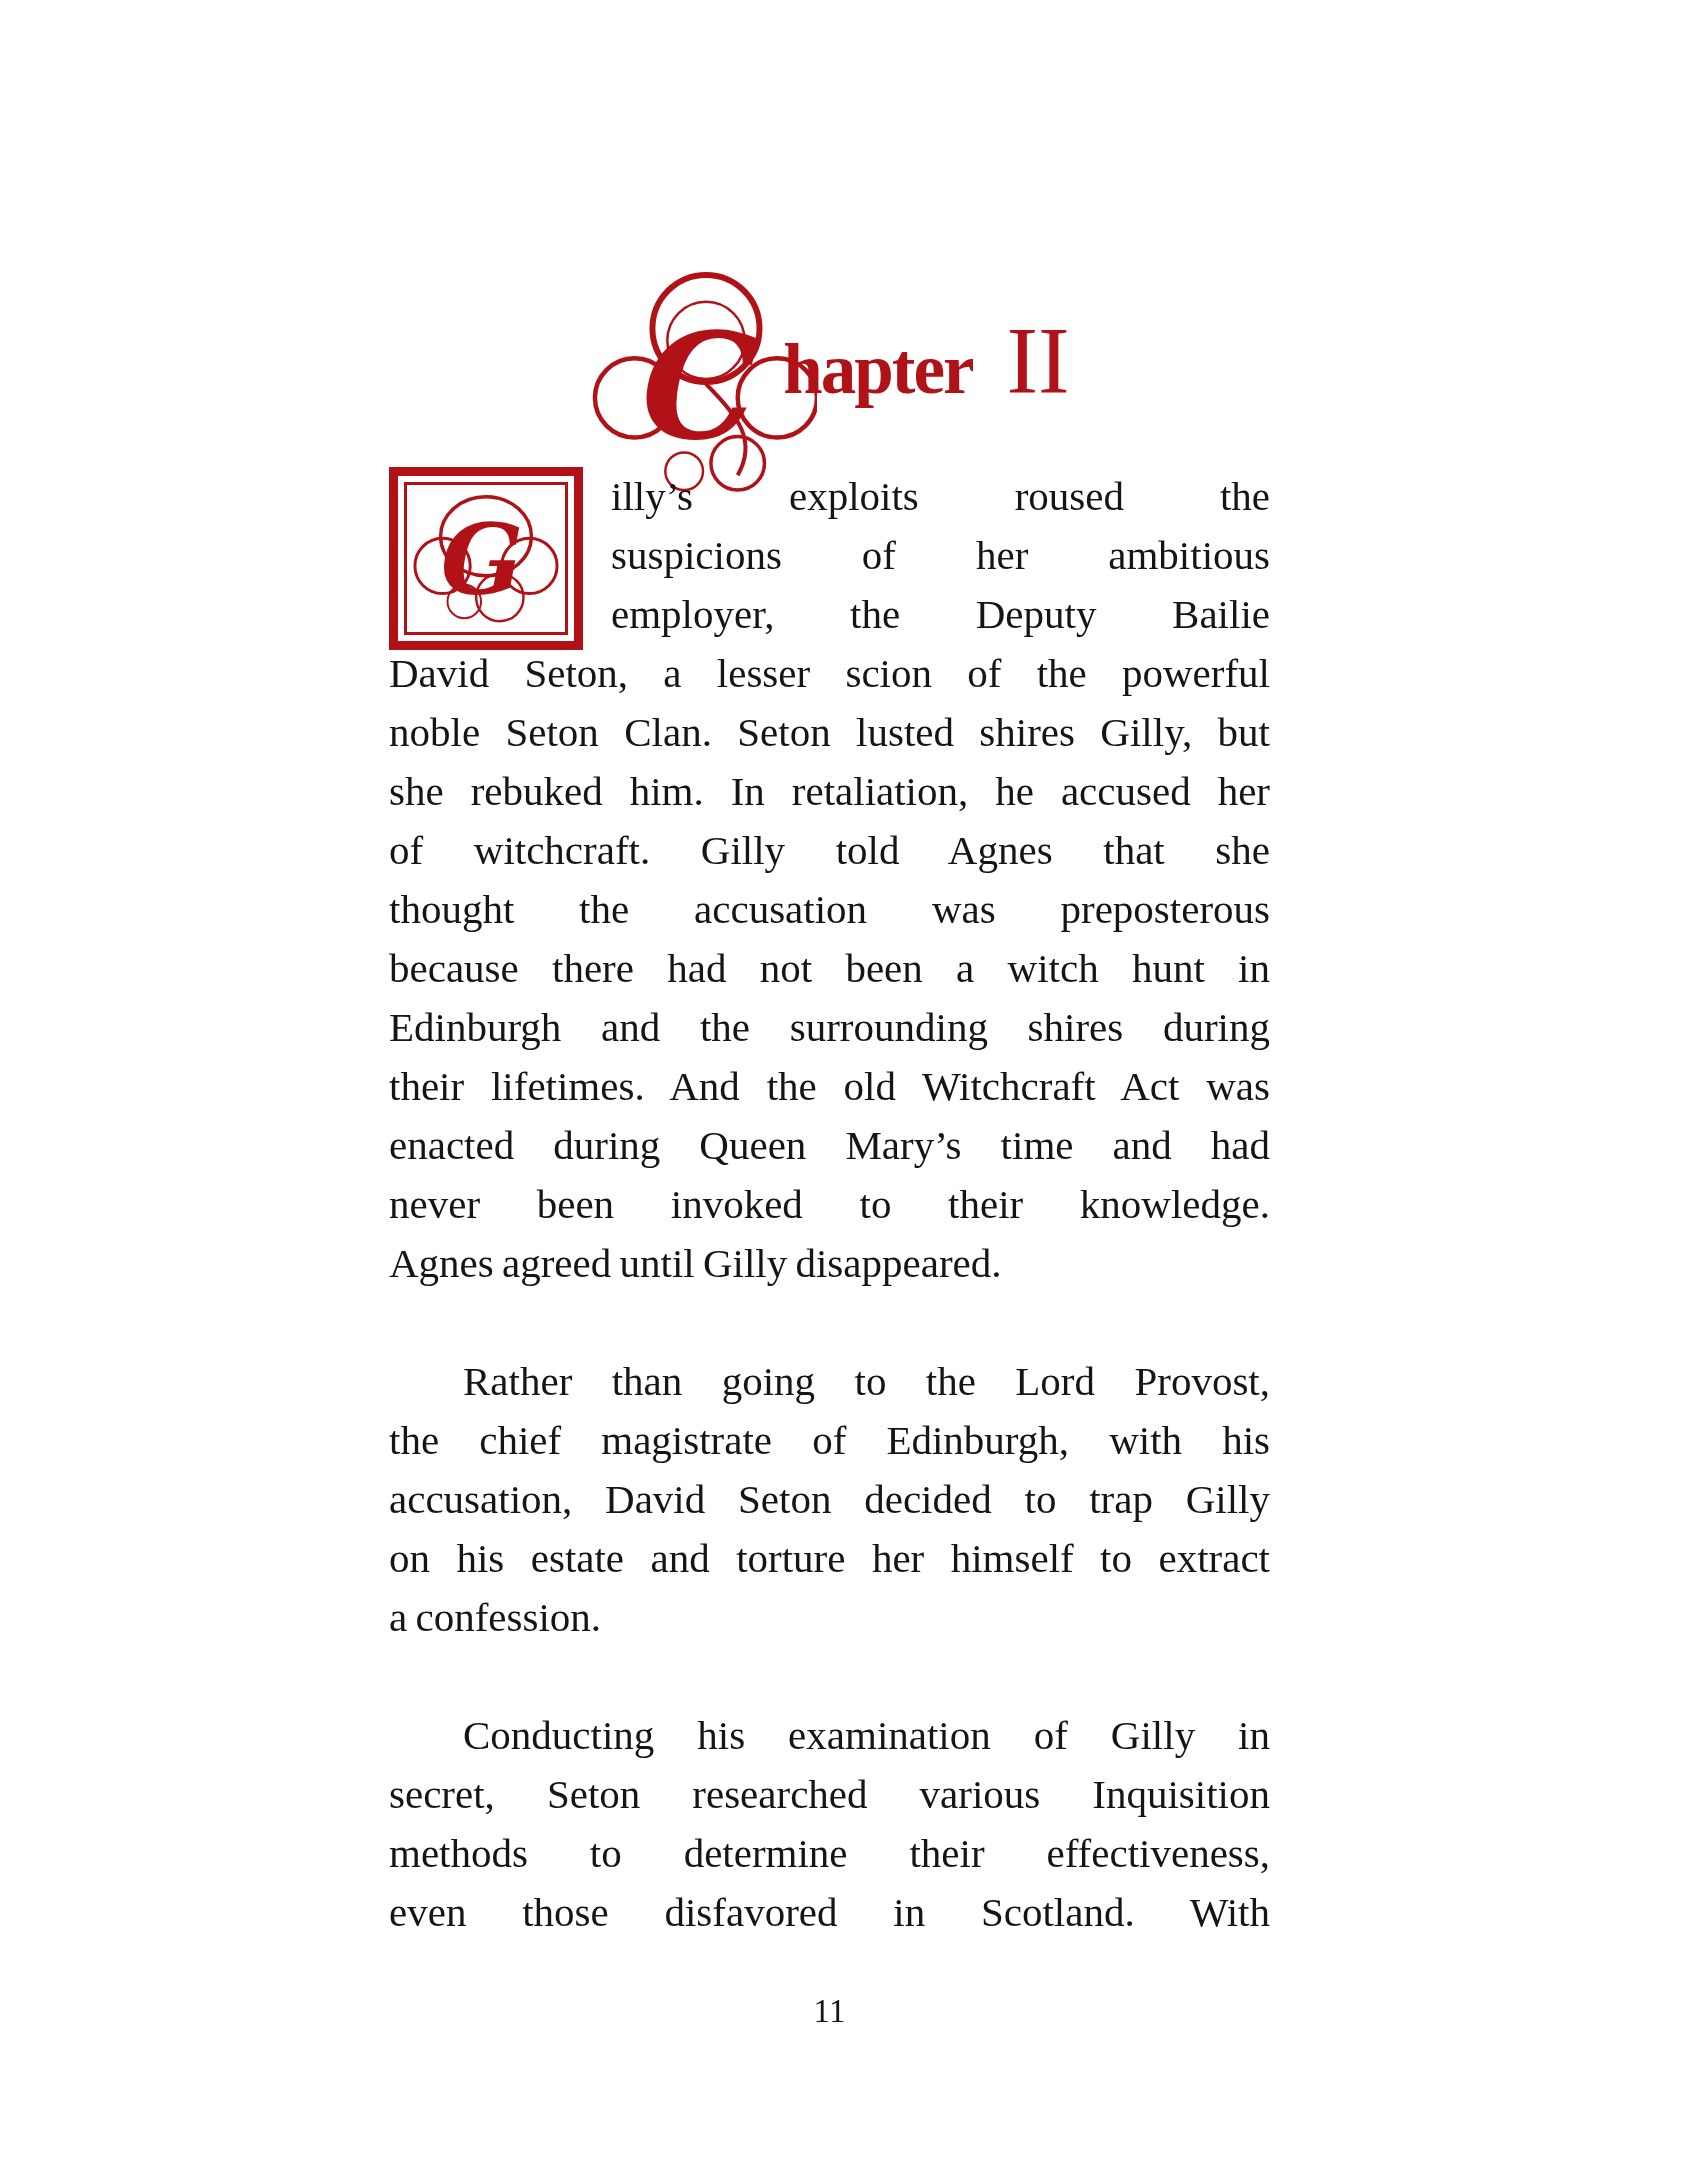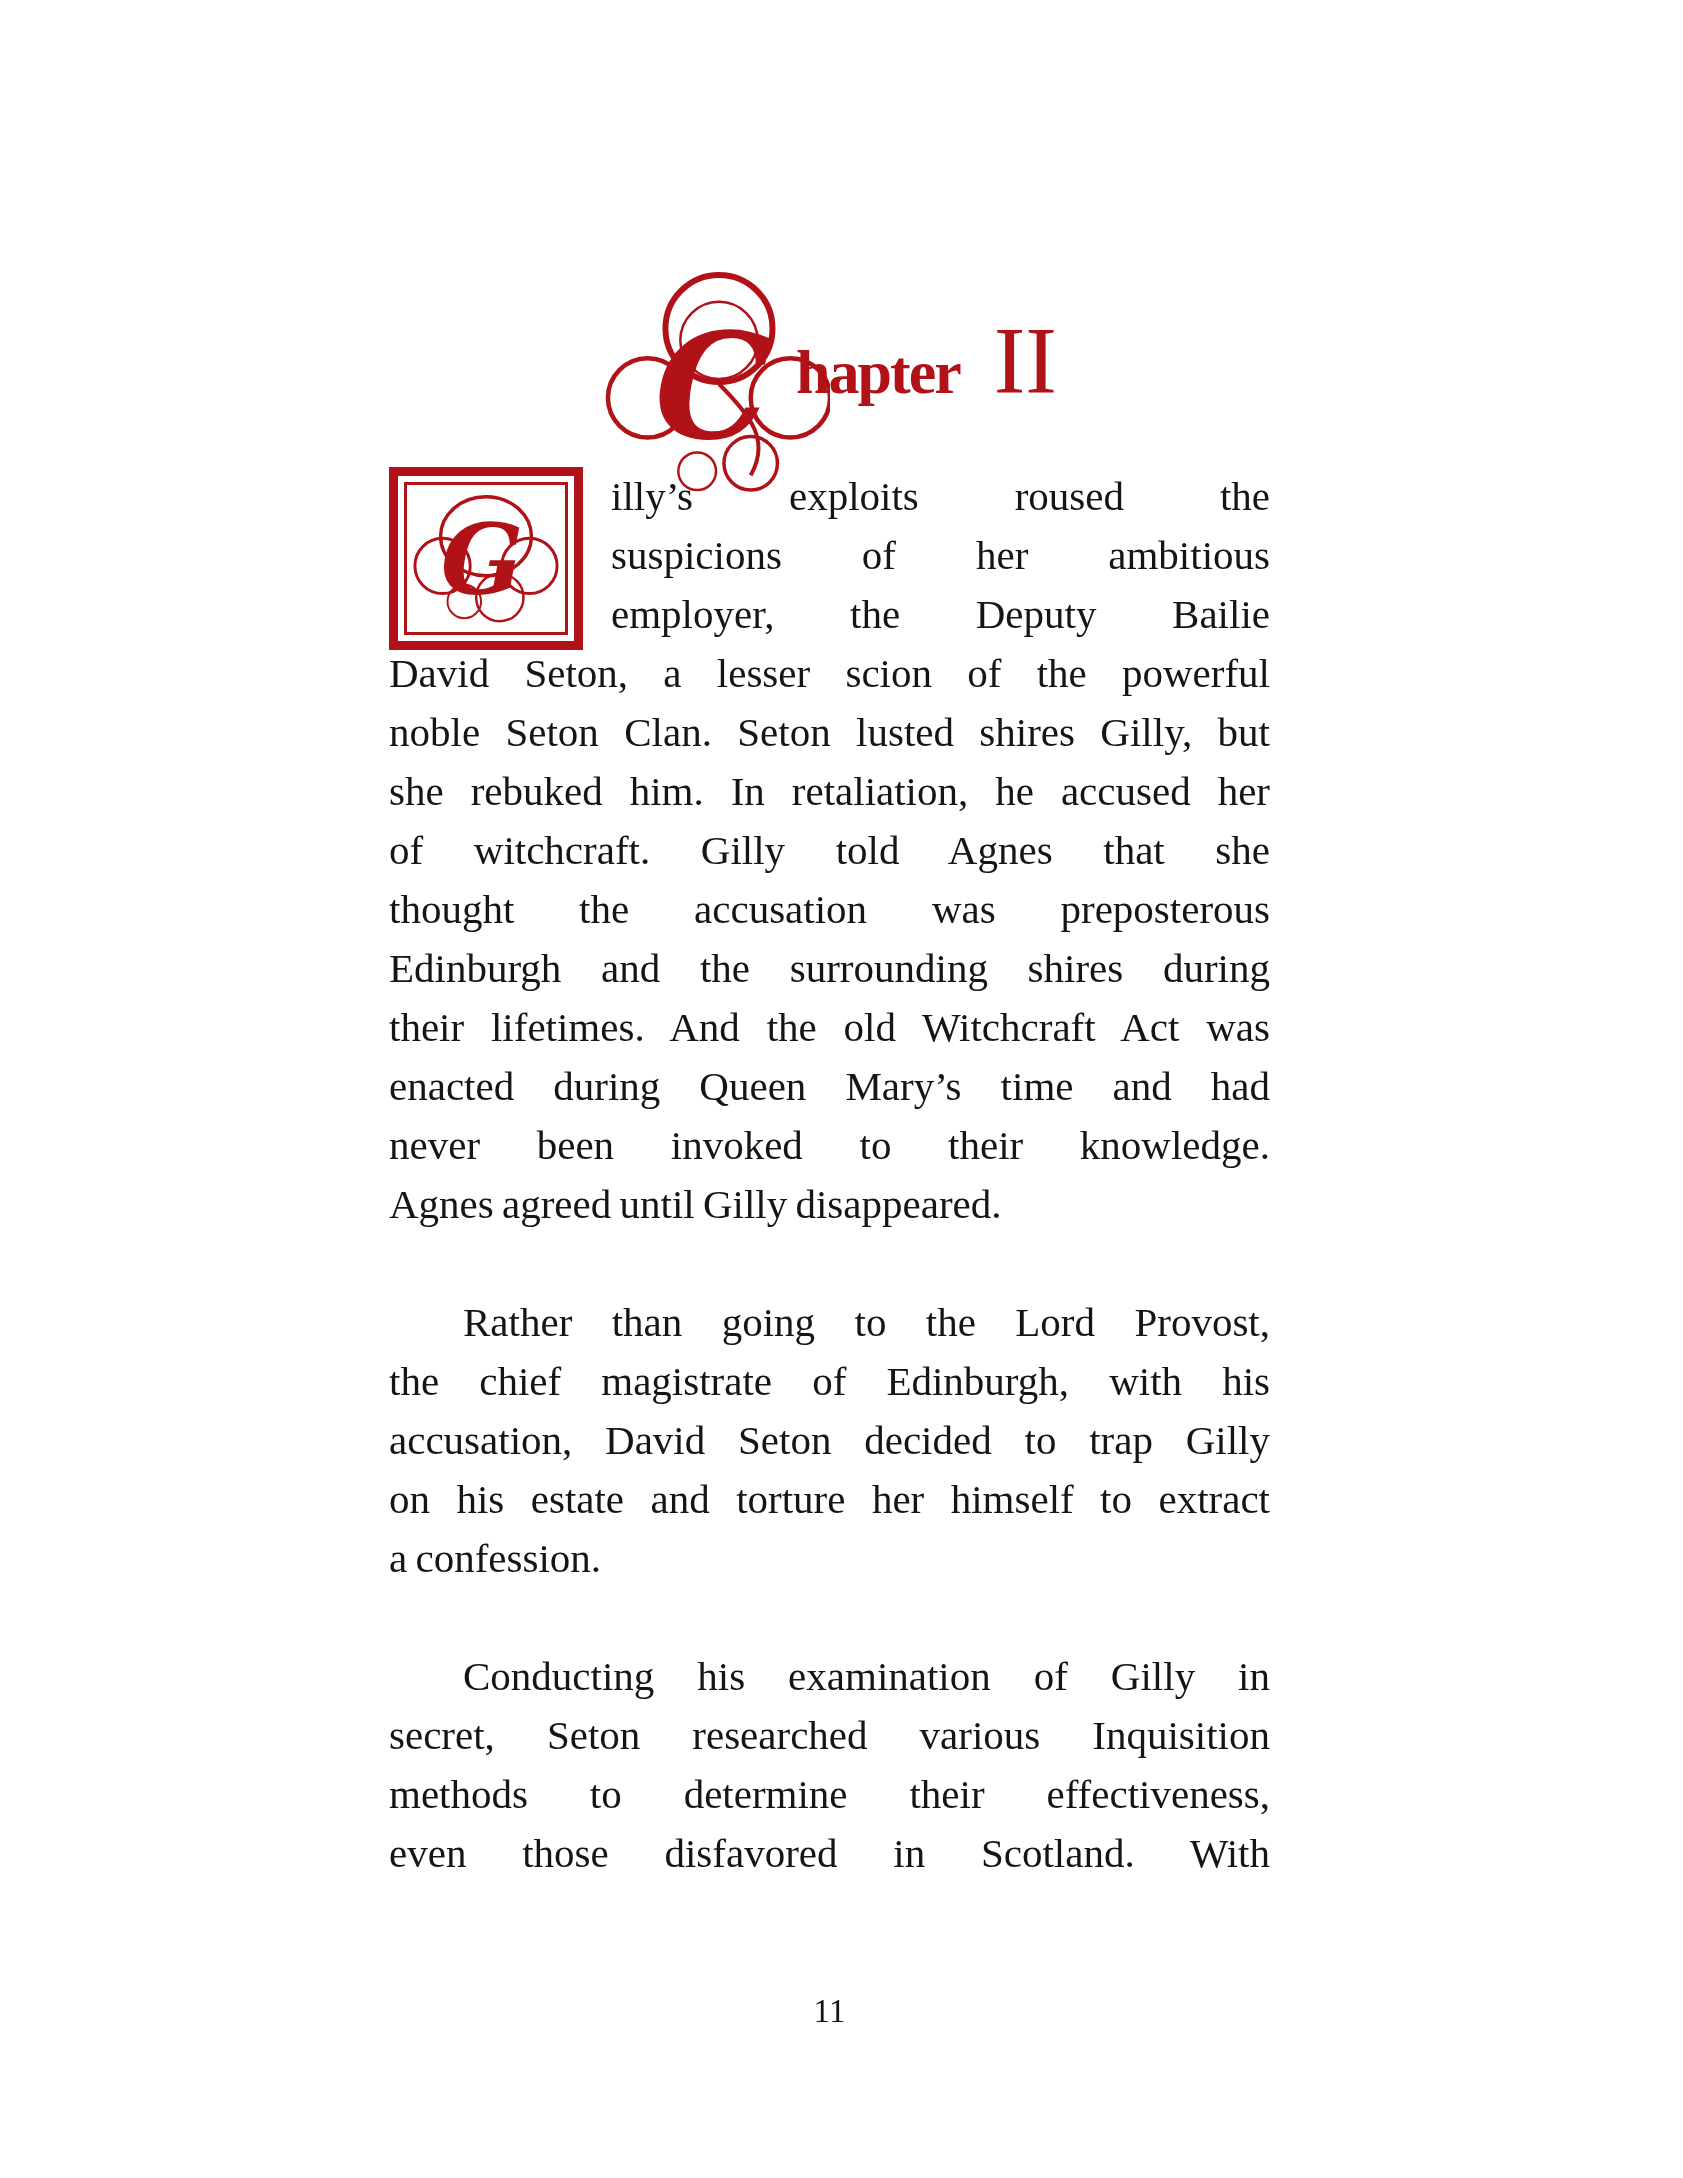--- a/index.html
+++ b/index.html
@@ -8,21 +8,21 @@
     font-family:"Liberation Serif", serif; overflow:hidden;
   }
 
   
   .title-block {
     position:absolute; top:267px; left:389px; width:881px;
     text-align:center; white-space:nowrap; line-height:0;
   }
   .ornate-c-svg { vertical-align:-107px; margin-right:-34px; }
   .chapter-word {
-    font-size:62px; line-height:91px; font-weight:bold;
+    font-size:71px; line-height:91px; font-weight:bold;
     letter-spacing:-2px; vertical-align:baseline;
   }
   .chapter-numeral {
     font-size:95px; line-height:95px; font-weight:normal;
     margin-left:34px; vertical-align:baseline;
   }
 
   
   .body-col {
     position:absolute; left:389px; top:467px; width:881px;
@@ -88,20 +88,21 @@
         </svg>
       </div>
     <div class="line">illy’s exploits roused the</div>
         <div class="line">suspicions of her ambitious</div>
         <div class="line">employer, the Deputy Bailie</div>
         <div class="line">David Seton, a lesser scion of the powerful</div>
         <div class="line">noble Seton Clan. Seton lusted shires Gilly, but</div>
         <div class="line">she rebuked him. In retaliation, he accused her</div>
         <div class="line">of witchcraft. Gilly told Agnes that she</div>
         <div class="line">thought the accusation was preposterous</div>
+        <div class="line">because there had not been a witch hunt in</div>
         <div class="line">Edinburgh and the surrounding shires during</div>
         <div class="line">their lifetimes. And the old Witchcraft Act was</div>
         <div class="line">enacted during Queen Mary’s time and had</div>
         <div class="line">never been invoked to their knowledge.</div>
         <div class="line left-last">Agnes agreed until Gilly disappeared.</div>
       </div>
 
     <div class="para">
         <div class="line indent">Rather than going to the Lord Provost,</div>
         <div class="line">the chief magistrate of Edinburgh, with his</div>

